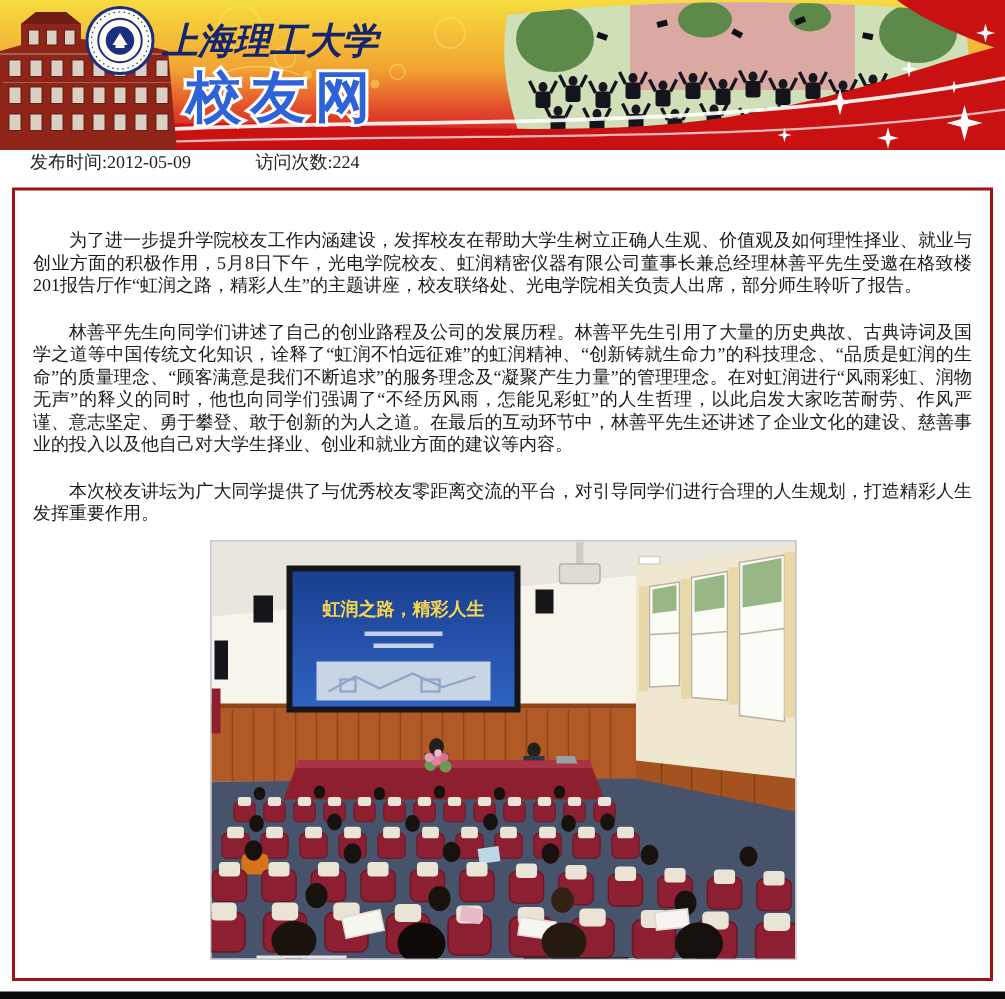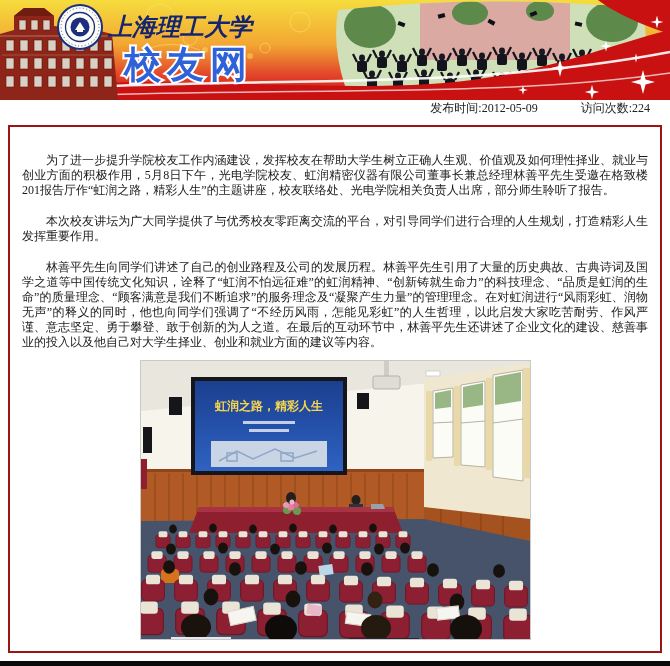--- a/index.html
+++ b/index.html
@@ -4,21 +4,21 @@
 <style>
   html,body{margin:0;padding:0;background:#ffffff;}
   #page{position:relative;width:670px;height:666px;margin:0 auto;background:#ffffff;overflow:hidden;
         font-family:"Liberation Serif","DejaVu Serif",serif;color:#222;}
   
   .banner{position:relative;width:670px;height:84px;line-height:0;}
   
   .art-title{padding-top:12px;text-align:center;font-size:15px;font-weight:bold;color:#111;
              letter-spacing:1px;font-family:"Liberation Serif","DejaVu Serif",serif;}
   .title-rule{width:654px;margin:9px auto 0;border:0;border-top:1px solid #cccccc;height:0;}
-  .meta{margin-top:6px;text-align:right;font-size:12px;color:#222;}
+  .meta{margin-top:6px;text-align:left;font-size:12px;color:#222;}
   .meta span{margin:0 20px;}
   
   .art-box{margin:8px 8px 0;border:2px solid #9b1512;padding:10px 12px 8px;background:#ffffff;}
   .art-box p{margin:16px 0 10px;font-size:12px;line-height:15px;text-align:justify;text-indent:2em;color:#1a1a1a;}
   .photo-wrap{text-align:center;margin-top:4px;}
   .photo-frame{display:inline-block;border:1px solid #c9c9c9;line-height:0;background:#c4b5fd;}
   .bottom-bar{position:absolute;left:0;bottom:0;width:670px;height:5px;background:#0a0a0a;}
 </style>
 </head>
 <body>
@@ -169,22 +169,22 @@
   </div>
 
   <hr class="title-rule">
   <div class="meta">
     <span>发布时间:2012-05-09</span>
     <span>访问次数:224</span>
   </div>
 
   <div class="art-box">
     <p>为了进一步提升学院校友工作内涵建设，发挥校友在帮助大学生树立正确人生观、价值观及如何理性择业、就业与创业方面的积极作用，5月8日下午，光电学院校友、虹润精密仪器有限公司董事长兼总经理林善平先生受邀在格致楼201报告厅作“虹润之路，精彩人生”的主题讲座，校友联络处、光电学院相关负责人出席，部分师生聆听了报告。</p>
+    <p>林善平先生向同学们讲述了自己的创业路程及公司的发展历程。林善平先生引用了大量的历史典故、古典诗词及国学之道等中国传统文化知识，诠释了“虹润不怕远征难”的虹润精神、“创新铸就生命力”的科技理念、“品质是虹润的生命”的质量理念、“顾客满意是我们不断追求”的服务理念及“凝聚产生力量”的管理理念。在对虹润进行“风雨彩虹、润物无声”的释义的同时，他也向同学们强调了“不经历风雨，怎能见彩虹”的人生哲理，以此启发大家吃苦耐劳、作风严谨、意志坚定、勇于攀登、敢于创新的为人之道。在最后的互动环节中，林善平先生还讲述了企业文化的建设、慈善事业的投入以及他自己对大学生择业、创业和就业方面的建议等内容。</p>
     <p>本次校友讲坛为广大同学提供了与优秀校友零距离交流的平台，对引导同学们进行合理的人生规划，打造精彩人生发挥重要作用。</p>
-    <p>林善平先生向同学们讲述了自己的创业路程及公司的发展历程。林善平先生引用了大量的历史典故、古典诗词及国学之道等中国传统文化知识，诠释了“虹润不怕远征难”的虹润精神、“创新铸就生命力”的科技理念、“品质是虹润的生命”的质量理念、“顾客满意是我们不断追求”的服务理念及“凝聚产生力量”的管理理念。在对虹润进行“风雨彩虹、润物无声”的释义的同时，他也向同学们强调了“不经历风雨，怎能见彩虹”的人生哲理，以此启发大家吃苦耐劳、作风严谨、意志坚定、勇于攀登、敢于创新的为人之道。在最后的互动环节中，林善平先生还讲述了企业文化的建设、慈善事业的投入以及他自己对大学生择业、创业和就业方面的建议等内容。</p>
 
     <div class="photo-wrap">
       <span class="photo-frame">
         <svg width="389" height="278" viewBox="0 0 389 278">
           <defs>
             <linearGradient id="scr" x1="0" y1="0" x2="0" y2="1">
               <stop offset="0" stop-color="#1a3f8f"></stop>
                 <stop offset="1" stop-color="#2f62c2"></stop>
             </linearGradient>
             <g id="st">

